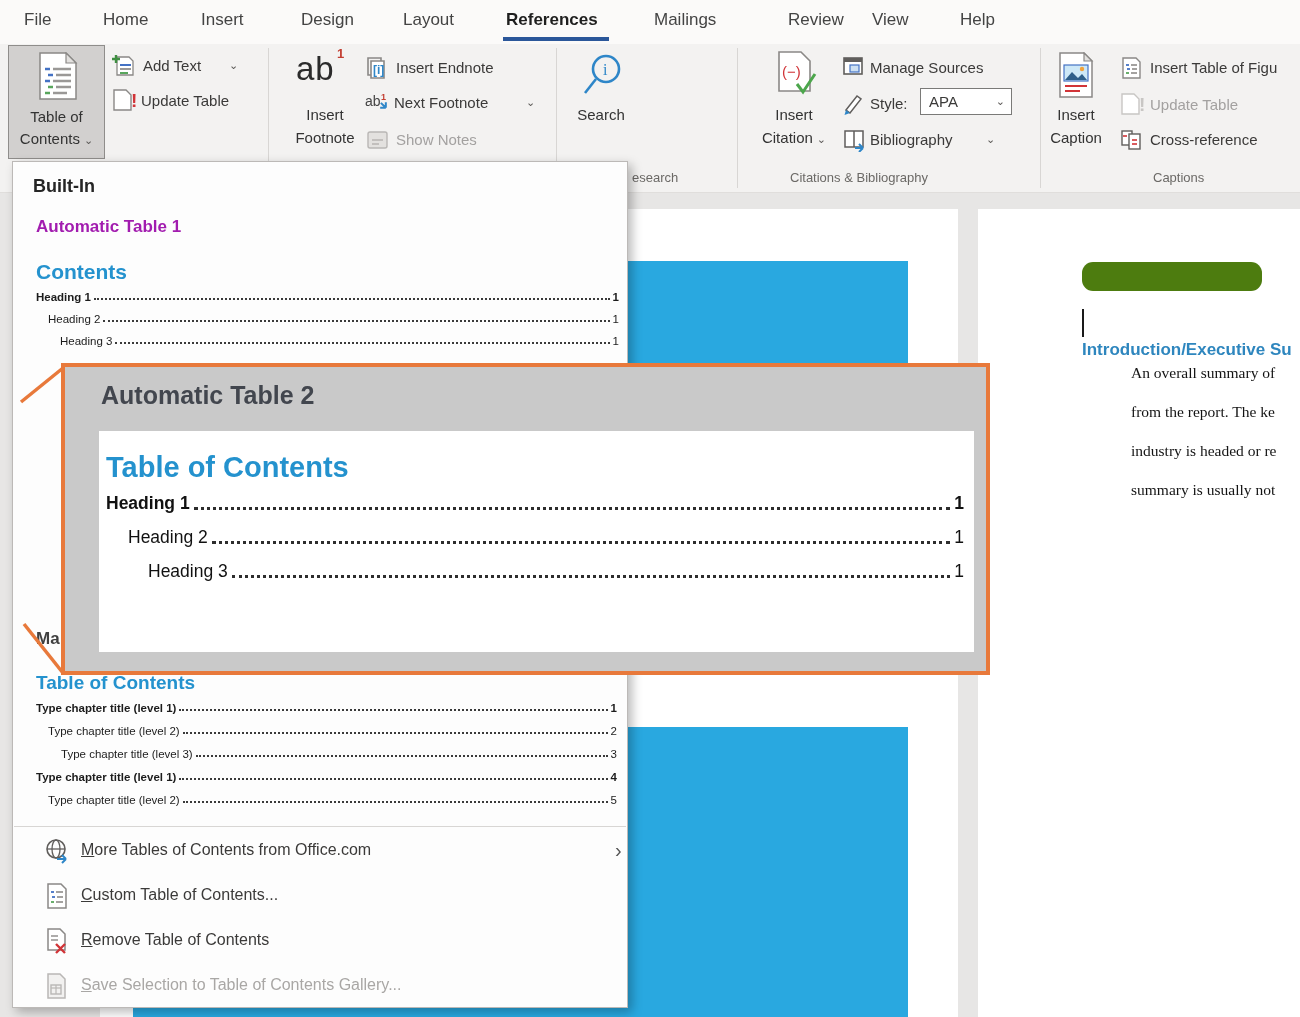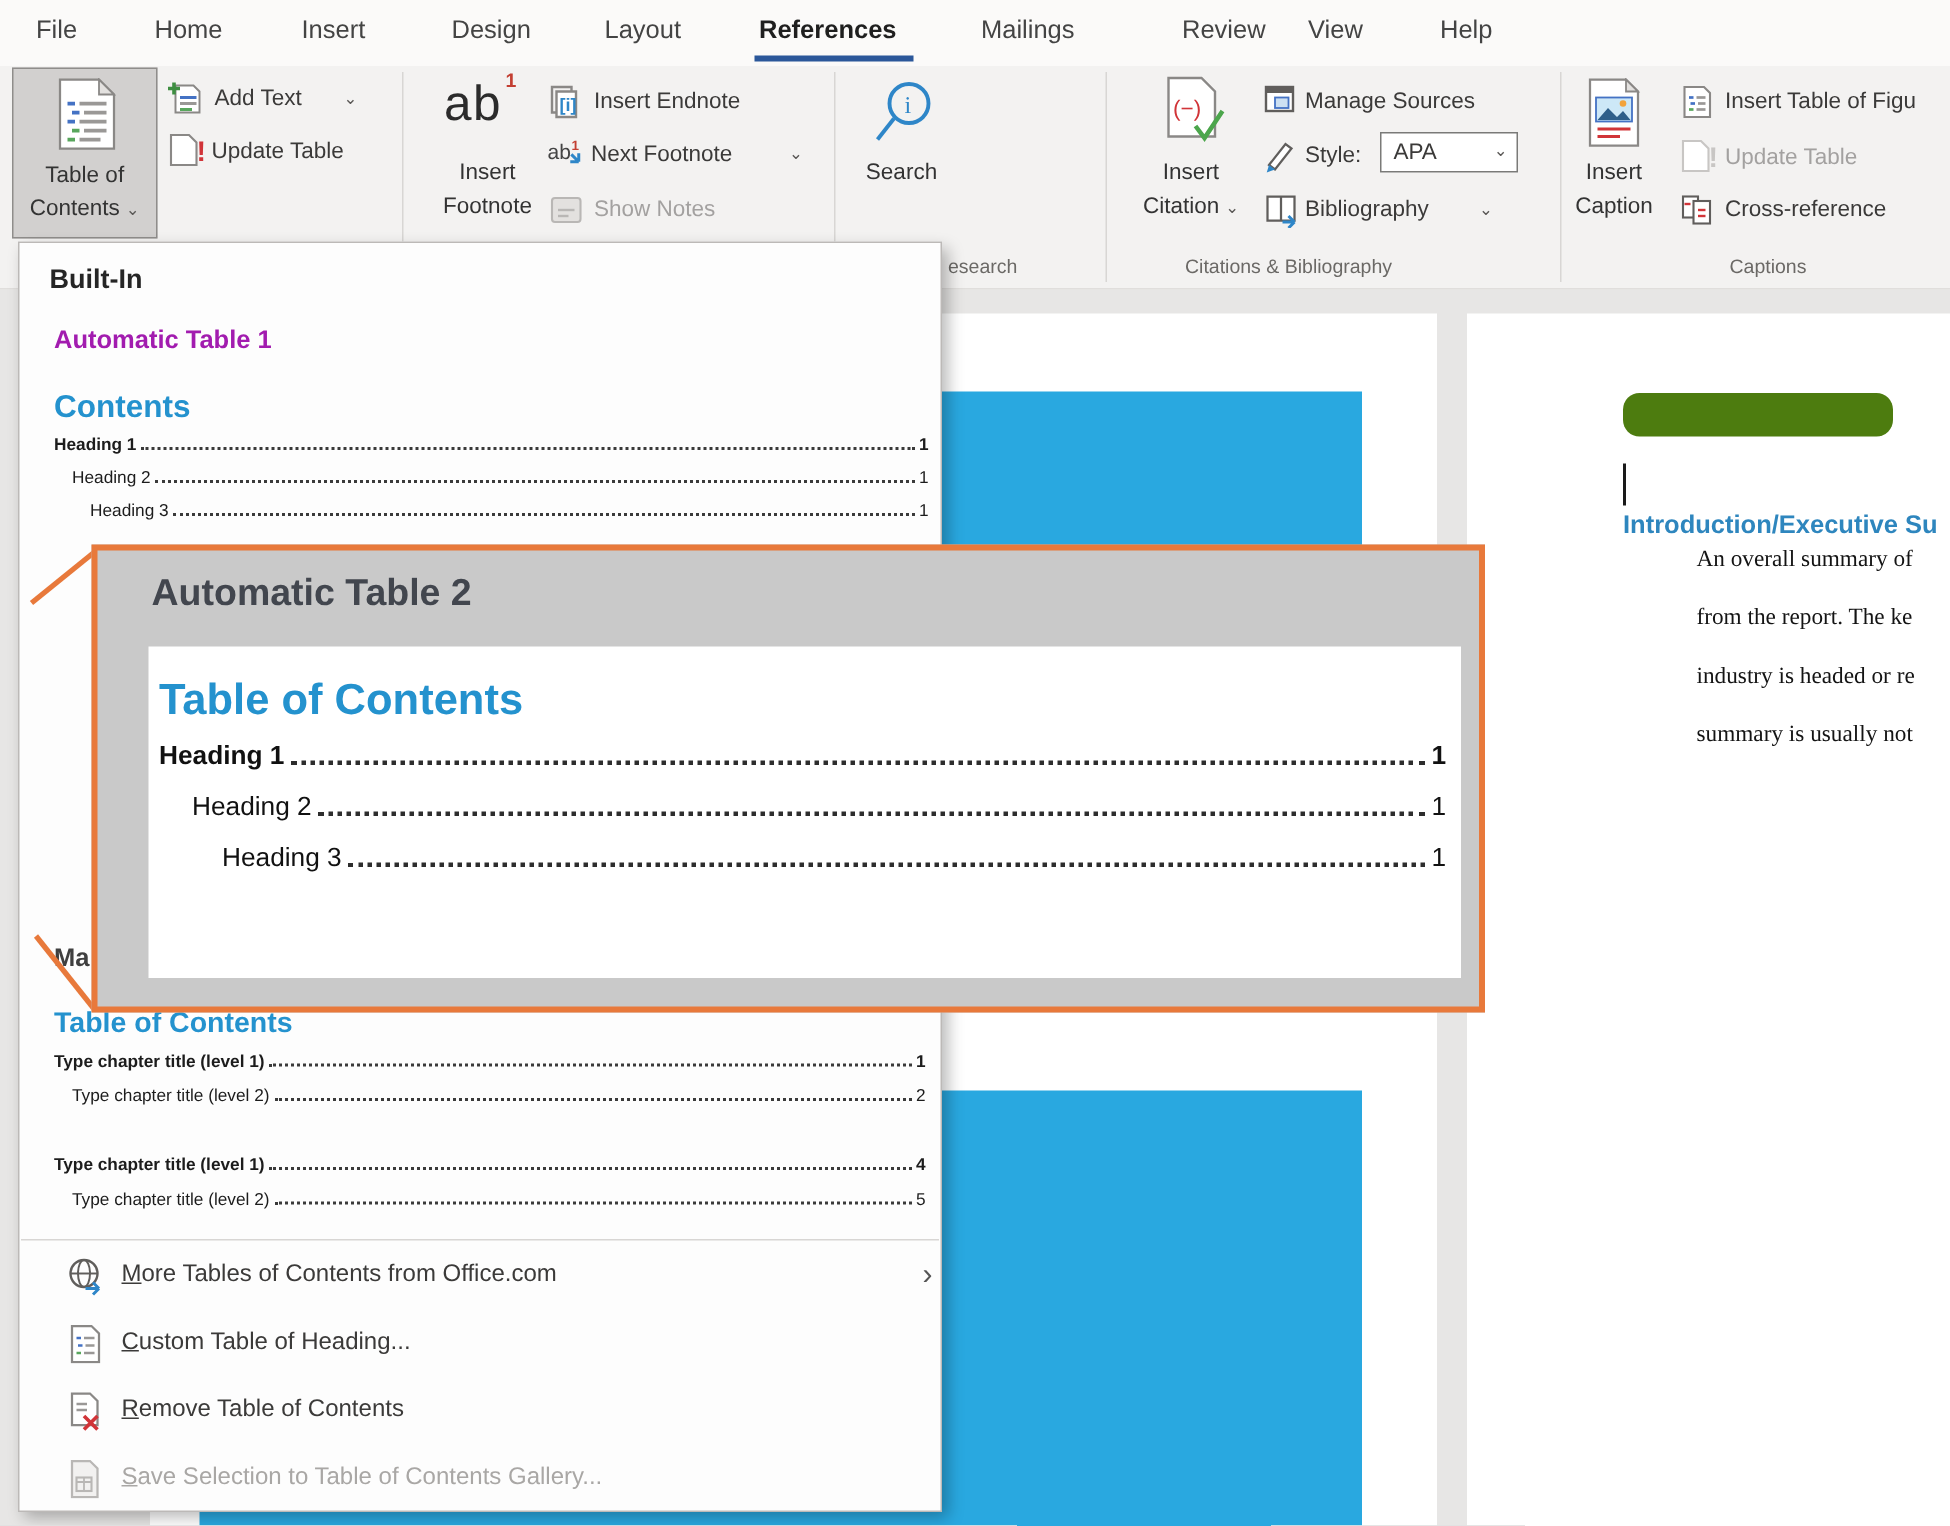--- a/index.html
+++ b/index.html
@@ -352,20 +352,25 @@
     <div class="tocrow sm b" style="left:19px;top:82px;width:581px">
         <span>Type chapter title (level 1)</span>
         <span class="lead"></span>
         <span class="pg">1</span>
       </div>
     <div class="tocrow sm" style="left:31px;top:105px;width:569px">
         <span>Type chapter title (level 2)</span>
         <span class="lead"></span>
         <span class="pg">2</span>
       </div>
+    <div class="tocrow sm" style="left:44px;top:128px;width:556px">
+        <span>Type chapter title (level 3)</span>
+        <span class="lead"></span>
+        <span class="pg">3</span>
+      </div>
     <div class="tocrow sm b" style="left:19px;top:151px;width:581px">
         <span>Type chapter title (level 1)</span>
         <span class="lead"></span>
         <span class="pg">4</span>
       </div>
     <div class="tocrow sm" style="left:31px;top:174px;width:569px">
         <span>Type chapter title (level 2)</span>
         <span class="lead"></span>
         <span class="pg">5</span>
       </div>
@@ -390,21 +395,21 @@
       <svg width="26" height="26" viewBox="0 0 26 26">
         <path d="M4 1 h13 l5 5 v19 h-18 z" fill="#fff" stroke="#8a8886" stroke-width="1.5"></path>
         <line x1="7" y1="9" x2="10" y2="9" stroke="#4472C4" stroke-width="1.8"></line>
           <line x1="12" y1="9" x2="19" y2="9" stroke="#9a9896" stroke-width="1.8"></line>
         <line x1="8" y1="14" x2="11" y2="14" stroke="#4472C4" stroke-width="1.8"></line>
           <line x1="13" y1="14" x2="19" y2="14" stroke="#9a9896" stroke-width="1.8"></line>
         <line x1="7" y1="19" x2="10" y2="19" stroke="#58A65C" stroke-width="1.8"></line>
           <line x1="12" y1="19" x2="19" y2="19" stroke="#9a9896" stroke-width="1.8"></line>
       </svg>
     </span>
-    <span class="mi-text"><span class="ul">C</span><span>ustom Table of Heading...</span></span>
+    <span class="mi-text"><span class="ul">C</span><span>ustom Table of Contents...</span></span>
   </div>
   <div class="menu-item" style="top:920px;z-index:10">
     <span class="mi-icon">
       <svg width="26" height="26" viewBox="0 0 26 26">
         <path d="M4 1 h12 l5 5 v16 h-17 z" fill="#fff" stroke="#8a8886" stroke-width="1.5"></path>
         <line x1="7" y1="8" x2="14" y2="8" stroke="#9a9896" stroke-width="1.6"></line>
         <line x1="7" y1="12" x2="14" y2="12" stroke="#9a9896" stroke-width="1.6"></line>
         <path d="M12 16 l9 9 M21 16 l-9 9" stroke="#D13438" stroke-width="2.4"></path>
       </svg>
     </span>

